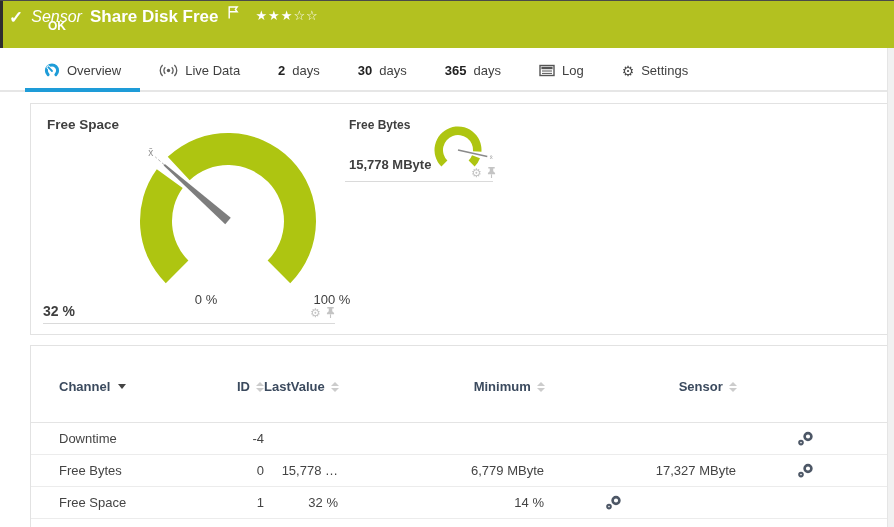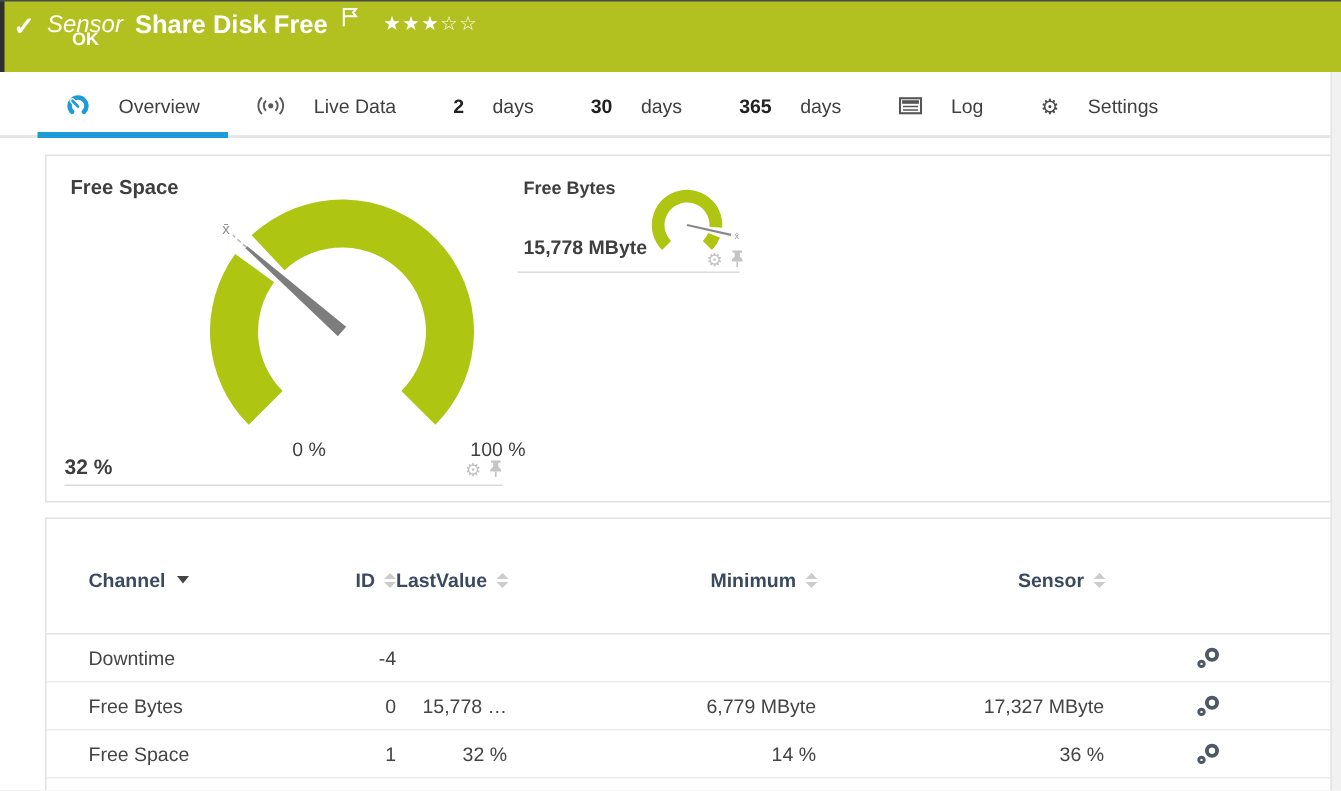--- a/index.html
+++ b/index.html
@@ -14,21 +14,21 @@
   .hdr-check{font-size:17px;font-weight:bold;line-height:1;}
   .hdr-kind{font-style:italic;font-size:16px;}
   .hdr-name{font-weight:bold;font-size:17px;}
   .hdr-flag{margin-left:2px;margin-top:-6px;}
   .hdr-stars{font-size:13px;letter-spacing:1px;margin-left:8px;margin-top:-4px;}
   .hdr-status{position:absolute;left:48px;top:19px;font-size:12px;font-weight:bold;}
 
   
   .tabs{position:absolute;left:0;top:48px;width:100%;height:44px;background:#fff;
         border-bottom:2px solid #e6e6e6;display:flex;align-items:flex-end;padding-left:25px;box-sizing:border-box;}
-  .tab{display:flex;align-items:center;gap:19px;padding:0 19px 12px;font-size:13px;color:#3f3f3f;
+  .tab{display:flex;align-items:center;gap:7px;padding:0 19px 12px;font-size:13px;color:#3f3f3f;
        position:relative;cursor:pointer;white-space:nowrap;}
   .tab .num{font-weight:bold;color:#222;}
   .tab .bar{display:none;}
   .tab.active .bar{display:block;position:absolute;left:0;right:0;bottom:-2px;height:4px;background:#1e9cd8;}
   .tab svg,.tab .gear-glyph{flex:0 0 auto;}
   .gear-glyph{font-size:14px;color:#4c4c4c;line-height:1;}
 
   
   .panel{position:absolute;left:30px;width:858px;background:#fff;border:1px solid #e2e2e2;box-sizing:border-box;}
   .panel-gauges{top:103px;height:232px;}
@@ -258,21 +258,20 @@
             <circle cx="4" cy="11.6" r="1.8" fill="none" stroke="#4d5766" stroke-width="2"></circle>
           </svg>
         </div>
       </div>
 
       <div class="trow">
         <div class="c1">Free Space</div>
         <div class="c2">1</div>
         <div class="c3">32 %</div>
         <div class="c4">14 %</div>
-        <div class="c5">36 %</div>
         <div class="c6">
           <svg class="row-gears" width="18" height="16" viewBox="0 0 18 16">
             <circle cx="11" cy="5.5" r="3.4" fill="none" stroke="#4d5766" stroke-width="2.6"></circle>
             <circle cx="4" cy="11.6" r="1.8" fill="none" stroke="#4d5766" stroke-width="2"></circle>
           </svg>
         </div>
       </div>
     </div>
   </div>
 

